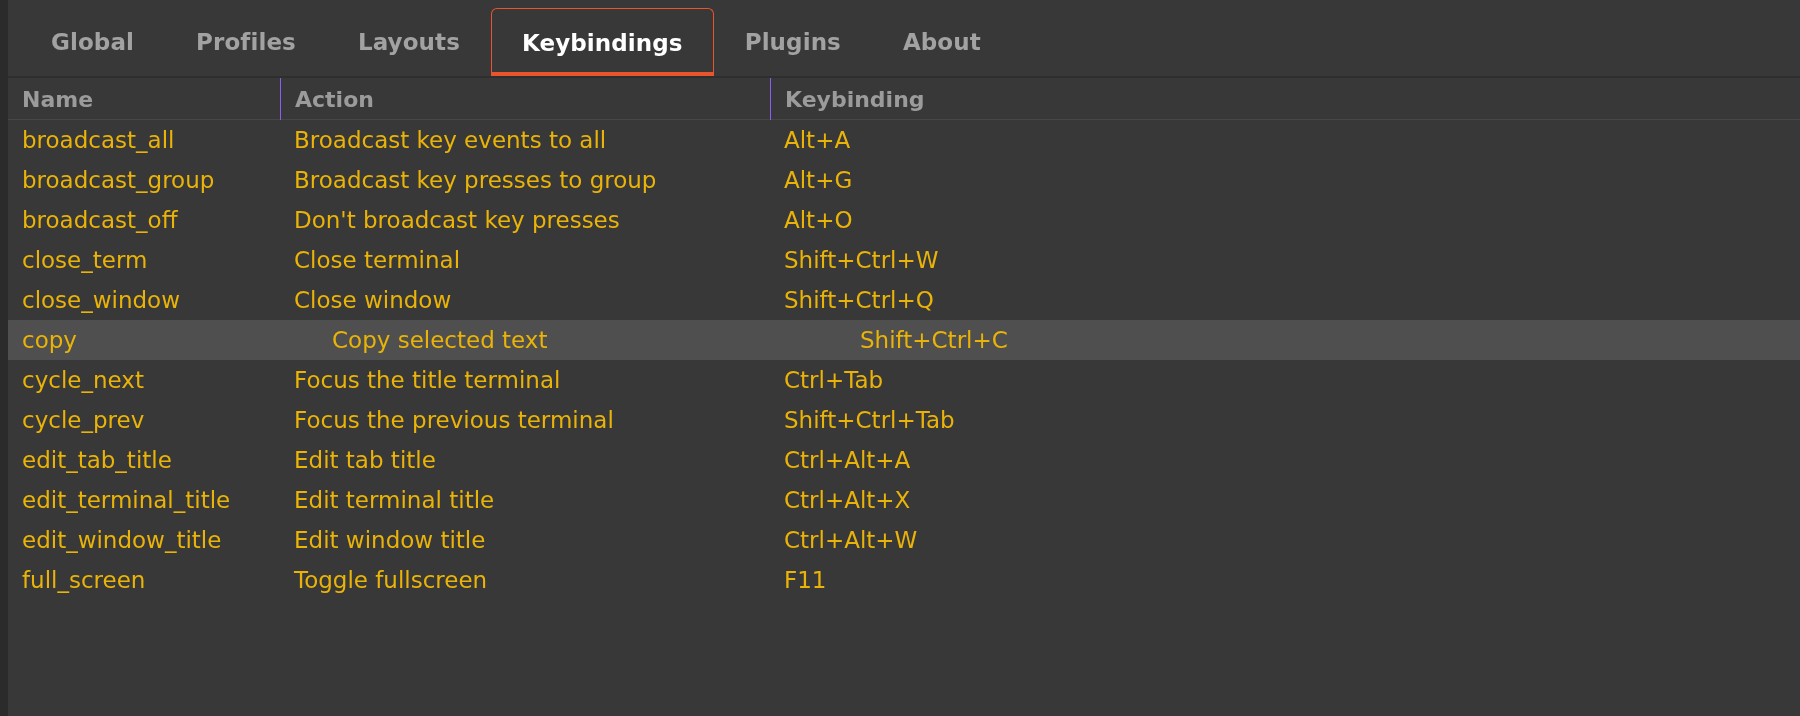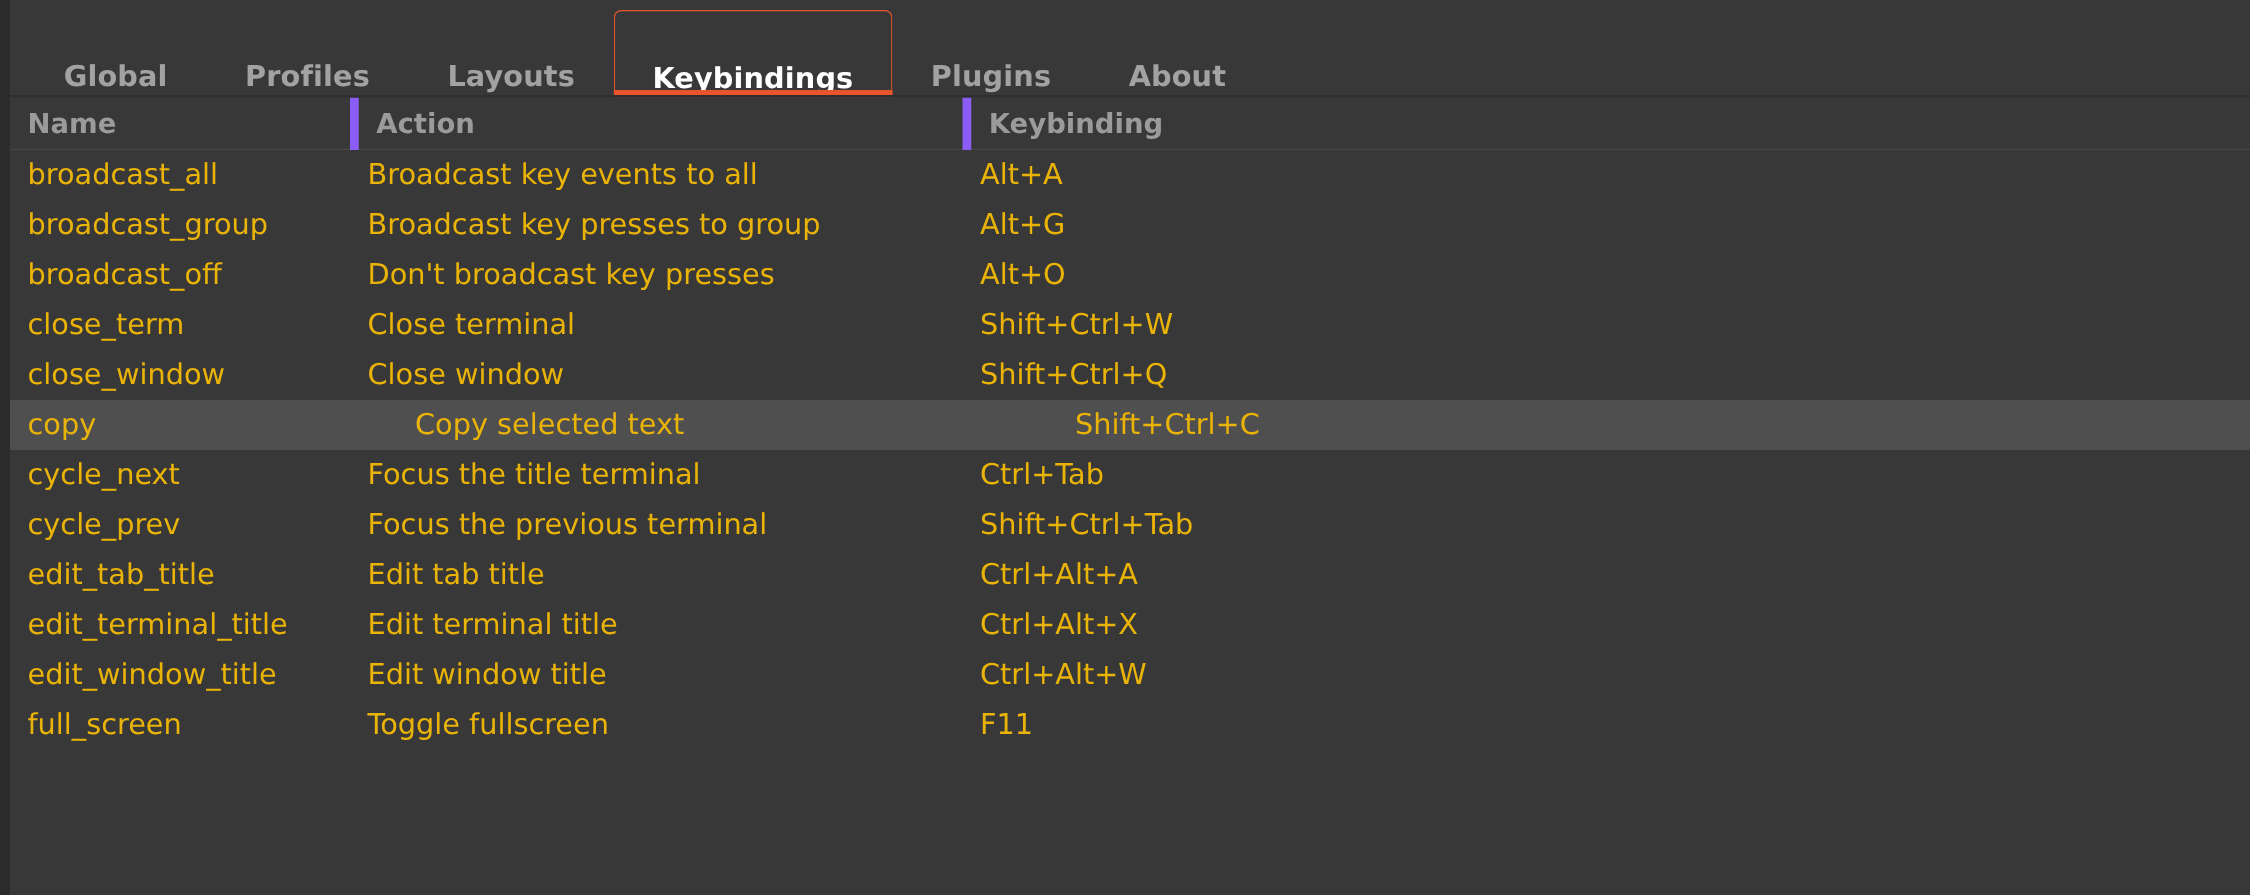--- a/index.html
+++ b/index.html
@@ -52,21 +52,21 @@
     position: absolute;
     left: 12px;
     top: 8px;
     height: 68px;
     display: flex;
     align-items: stretch;
   }
   .tab {
     position: relative;
     display: flex;
-    align-items: flex-end;
+    align-items: center;
     justify-content: center;
     padding: 0 30px;
     box-sizing: border-box;
     height: 68px;
     font-size: 23px;
     font-weight: bold;
     color: #a2a2a2;
     letter-spacing: 0.1px;
     border: 1px solid transparent;
     border-radius: 6px 6px 0 0;
@@ -117,21 +117,21 @@
     display: flex;
     align-items: center;
     box-sizing: border-box;
     font-size: 22px;
     font-weight: bold;
     color: #9b9b9b;
     white-space: nowrap;
     overflow: hidden;
     padding-left: 14px;
   }
-  .th + .th { border-left: 7px solid #8b5cf6; }
+  .th + .th { border-left: 1px solid #8b5cf6; }
 
   .col-name { width: 272px; flex: 0 0 272px; }
   .col-action { width: 490px; flex: 0 0 490px; }
   .col-key { flex: 1 1 auto; }
 
   .tree-body {
     position: relative;
     background: #383838;
   }
   .row {

